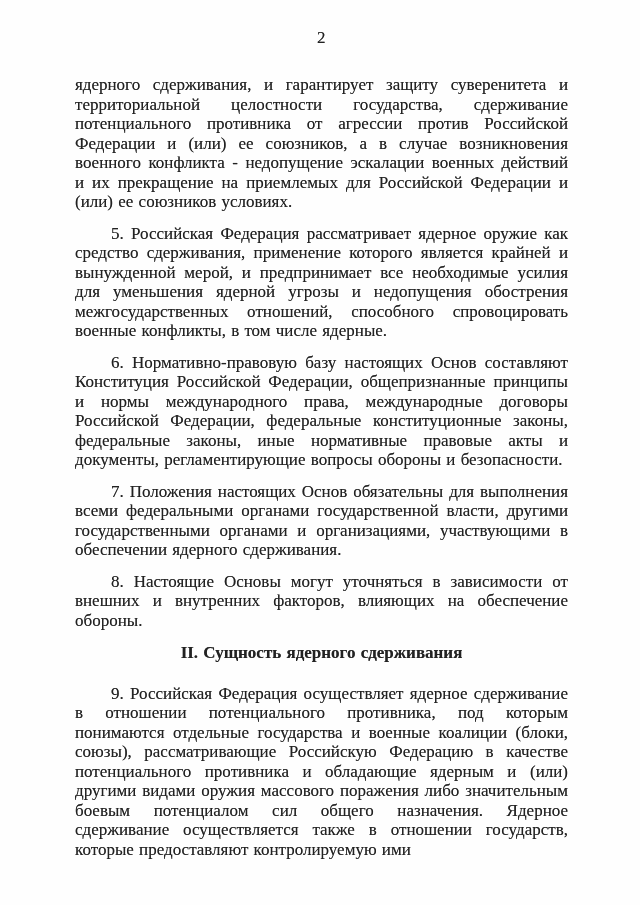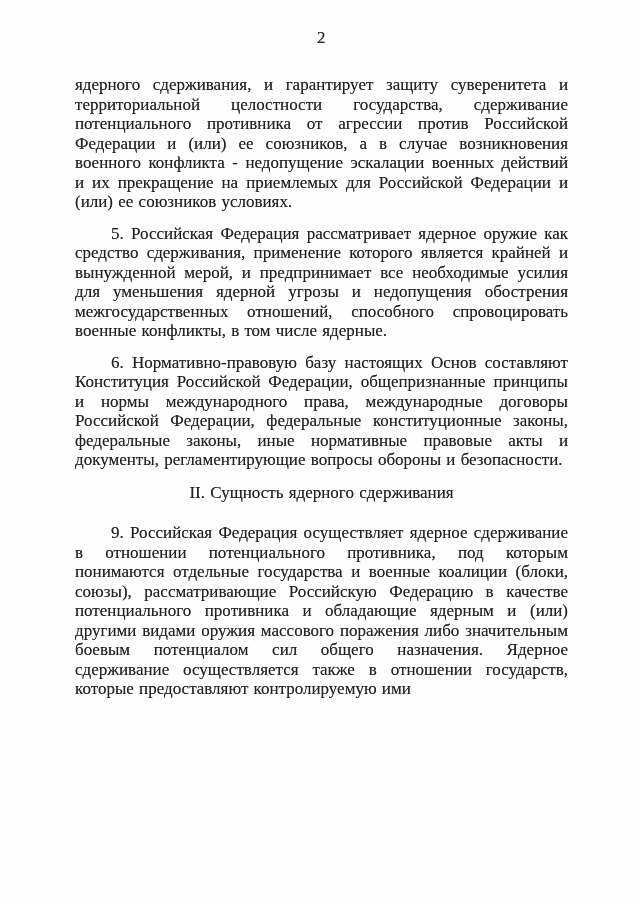--- a/index.html
+++ b/index.html
@@ -35,38 +35,40 @@
     text-indent: 36px;
     word-spacing: 1px;
   }
   .para.no-indent {
     text-indent: 0;
   }
   .section-heading {
     margin: 13px 0 21px 0;
     font-size: 17px;
     line-height: 19.5px;
-    font-weight: normal;
+    font-weight: bold;
     text-align: center;
     text-indent: 0;
     word-spacing: 1px;
   }
 </style>
 </head>
 <body>
 
 <div class="scan-page">
 
   <div class="page-number">2</div>
 
   <p class="para no-indent">ядерного сдерживания, и гарантирует защиту суверенитета и территориальной целостности государства, сдерживание потенциального противника от агрессии против Российской Федерации и (или) ее союзников, а в случае возникновения военного конфликта - недопущение эскалации военных действий и их прекращение на приемлемых для Российской Федерации и (или) ее союзников условиях.</p>
 
   <p class="para">5. Российская Федерация рассматривает ядерное оружие как средство сдерживания, применение которого является крайней и вынужденной мерой, и предпринимает все необходимые усилия для уменьшения ядерной угрозы и недопущения обострения межгосударственных отношений, способного спровоцировать военные конфликты, в том числе ядерные.</p>
 
   <p class="para">6. Нормативно-правовую базу настоящих Основ составляют Конституция Российской Федерации, общепризнанные принципы и нормы международного права, международные договоры Российской Федерации, федеральные конституционные законы, федеральные законы, иные нормативные правовые акты и документы, регламентирующие вопросы обороны и безопасности.</p>
 
+  <p class="para">7. Положения настоящих Основ обязательны для выполнения всеми федеральными органами государственной власти, другими государственными органами и организациями, участвующими в обеспечении ядерного сдерживания.</p>
 
+  <p class="para">8. Настоящие Основы могут уточняться в зависимости от внешних и внутренних факторов, влияющих на обеспечение обороны.</p>
 
   <h2 class="section-heading">II. Сущность ядерного сдерживания</h2>
 
   <p class="para">9. Российская Федерация осуществляет ядерное сдерживание в отношении потенциального противника, под которым понимаются отдельные государства и военные коалиции (блоки, союзы), рассматривающие Российскую Федерацию в качестве потенциального противника и обладающие ядерным и (или) другими видами оружия массового поражения либо значительным боевым потенциалом сил общего назначения. Ядерное сдерживание осуществляется также в отношении государств, которые предоставляют контролируемую ими</p>
 
 </div>
 
 </body></html>

